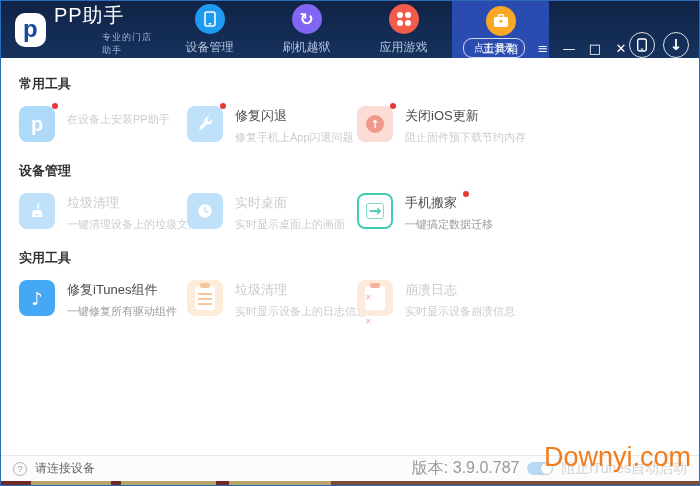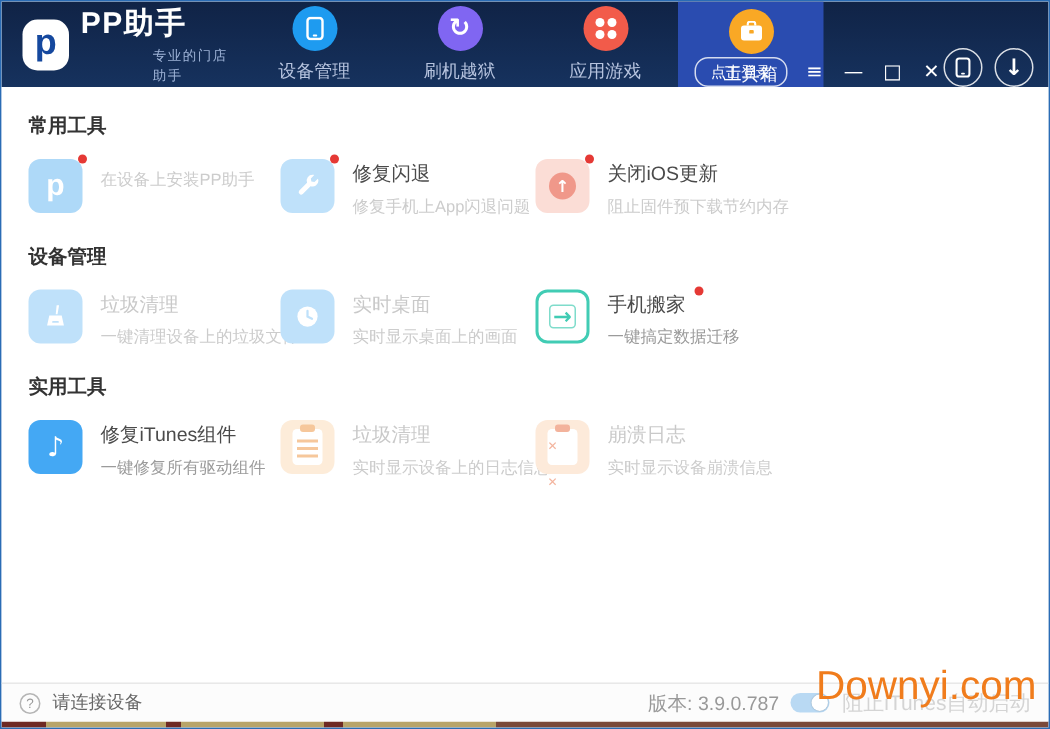--- a/index.html
+++ b/index.html
@@ -6,21 +6,21 @@
   html,body { width:700px; height:486px; }
   body { font-family:"Liberation Sans","DejaVu Sans",sans-serif; background:#fff; }
   .window { width:700px; height:486px; border:1px solid #2a6cb5; display:flex; flex-direction:column; position:relative; overflow:hidden; background:#fff; }
 
   
   .header { height:57px; background:linear-gradient(180deg,#102346,#16325e); display:flex; position:relative; flex:0 0 57px; }
   .logo-area { display:flex; align-items:center; padding-left:14px; width:160px; }
   .logo-badge { width:34px; height:34px; background:#fff; border-radius:10px; display:flex; align-items:center; justify-content:center; }
   .logo-p { color:#15489e; font-size:24px; font-weight:bold; line-height:1; transform:translateY(-1px); }
   .logo-text { margin-left:8px; }
-  .app-title { color:#fff; font-size:20px; font-weight:bold; letter-spacing:1px; }
+  .app-title { color:#fff; font-size:20px; font-weight:normal; letter-spacing:1px; }
   .app-subtitle { color:#9fb4d8; font-size:9px; margin-top:2px; letter-spacing:1px;margin-left:48px; }
 
   .nav { display:flex; height:100%; }
   .nav-tab { width:97px; height:100%; display:flex; flex-direction:column; align-items:center; justify-content:center; cursor:pointer; }
   .nav-tab.active { background:#2a4cb0;justify-content:flex-end; }
   .nav-circle { width:30px; height:30px; border-radius:50%; display:flex; align-items:center; justify-content:center; margin-bottom:5px; }
   .nav-label { font-size:12px; color:#b6c3de; }
   .nav-tab.active .nav-label { color:#fff; }
   .c-blue { background:#1e9bf0; } .c-purple { background:#8066f2; } .c-red { background:#f25b4a; } .c-orange { background:#f9a825; }
 
@@ -62,21 +62,21 @@
   .clipboard .clip { position:absolute; top:-3px; left:5px; width:10px; height:5px; border-radius:2px; }
   .clipboard .lines { position:absolute; left:3px; top:7px; width:14px; }
   .clipboard .lines i { display:block; height:2px; margin-bottom:3px; background:rgba(255,255,255,.85); }
   .clipboard .xx { color:#fff; font-size:8px; font-weight:bold; text-align:center; line-height:24px; letter-spacing:2px; font-family:"DejaVu Sans",sans-serif; }
 
   
   .statusbar { flex:0 0 26px; border-top:1px solid #e8e8e8; background:#fcfcfc; display:flex; align-items:center; padding:0 12px; font-size:12px; position:relative; }
   .help-circle { width:14px; height:14px; border:1px solid #b5b5b5; border-radius:50%; color:#9a9a9a; font-size:9px; display:flex; align-items:center; justify-content:center; margin-right:8px; cursor:pointer; }
   .status-text { color:#666; }
   .sb-right { margin-left:auto; display:flex; align-items:center; gap:8px; }
-  .version { color:#999; font-size:13px; }
+  .version { color:#999; font-size:16px; }
   .toggle { width:26px; height:13px; background:#b9d9f3; border-radius:7px; position:relative; cursor:pointer; }
   .toggle .knob { position:absolute; right:1px; top:1px; width:11px; height:11px; background:#fff; border-radius:50%; box-shadow:0 0 1px rgba(0,0,0,.3); }
   .toggle-label { color:#d4d4d4; font-size:14px; }
 
   .watermark { position:absolute; right:8px; bottom:12px; font-size:27px; font-weight:normal; color:#f07c1c; z-index:5; letter-spacing:0; font-family:"Liberation Sans","DejaVu Sans",sans-serif; }
 
   .bottom-sliver { flex:0 0 4px; background:linear-gradient(90deg,#6e2a24 0 30px,#b8a469 30px 110px,#6e2a24 110px 120px,#b8a469 120px 215px,#6e2a24 215px 228px,#b8a469 228px 330px,#7a4a3a 330px 100%); }
 
   svg { display:block; }
 </style>

